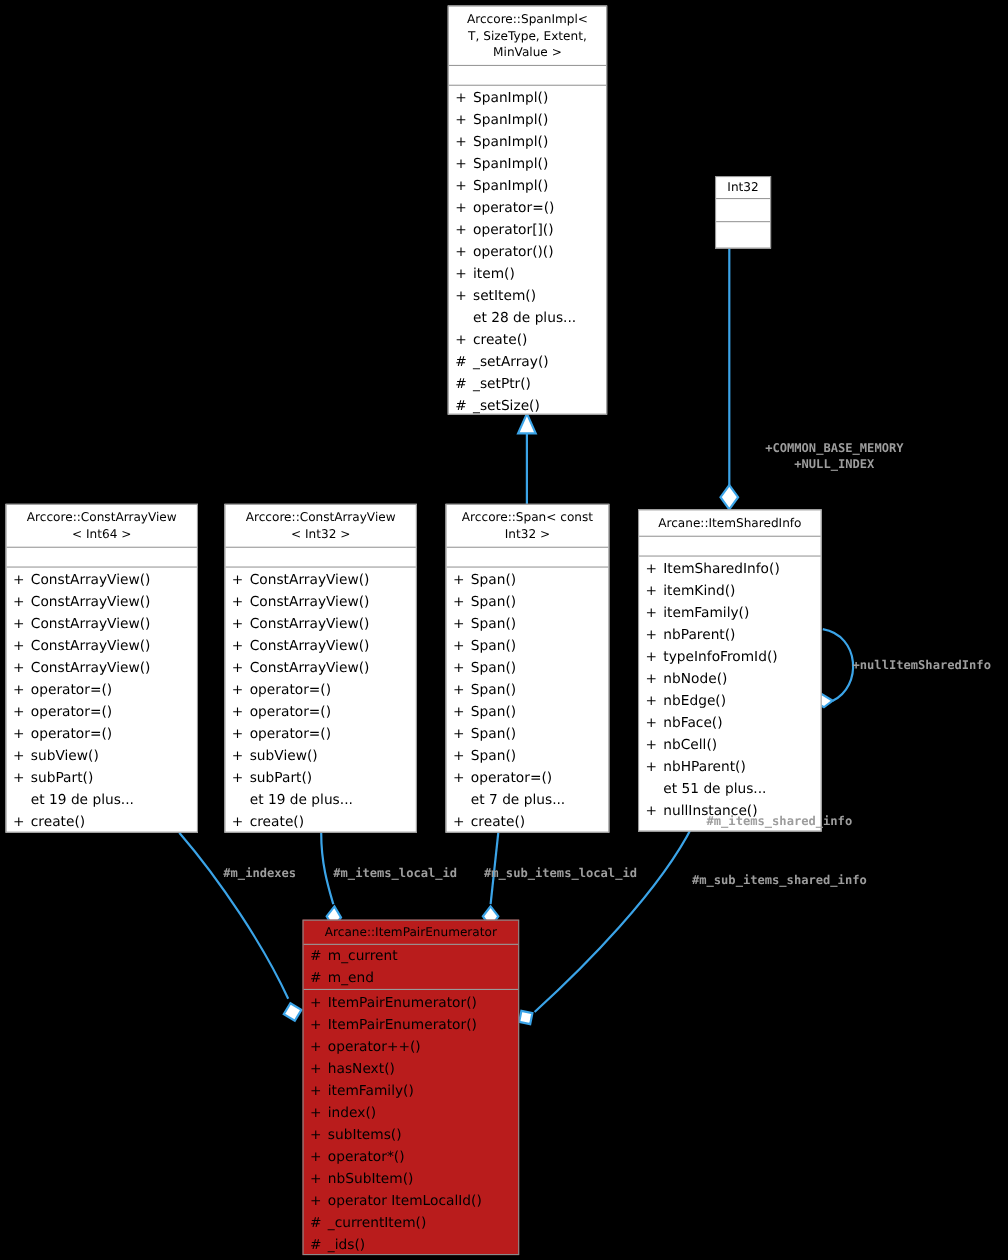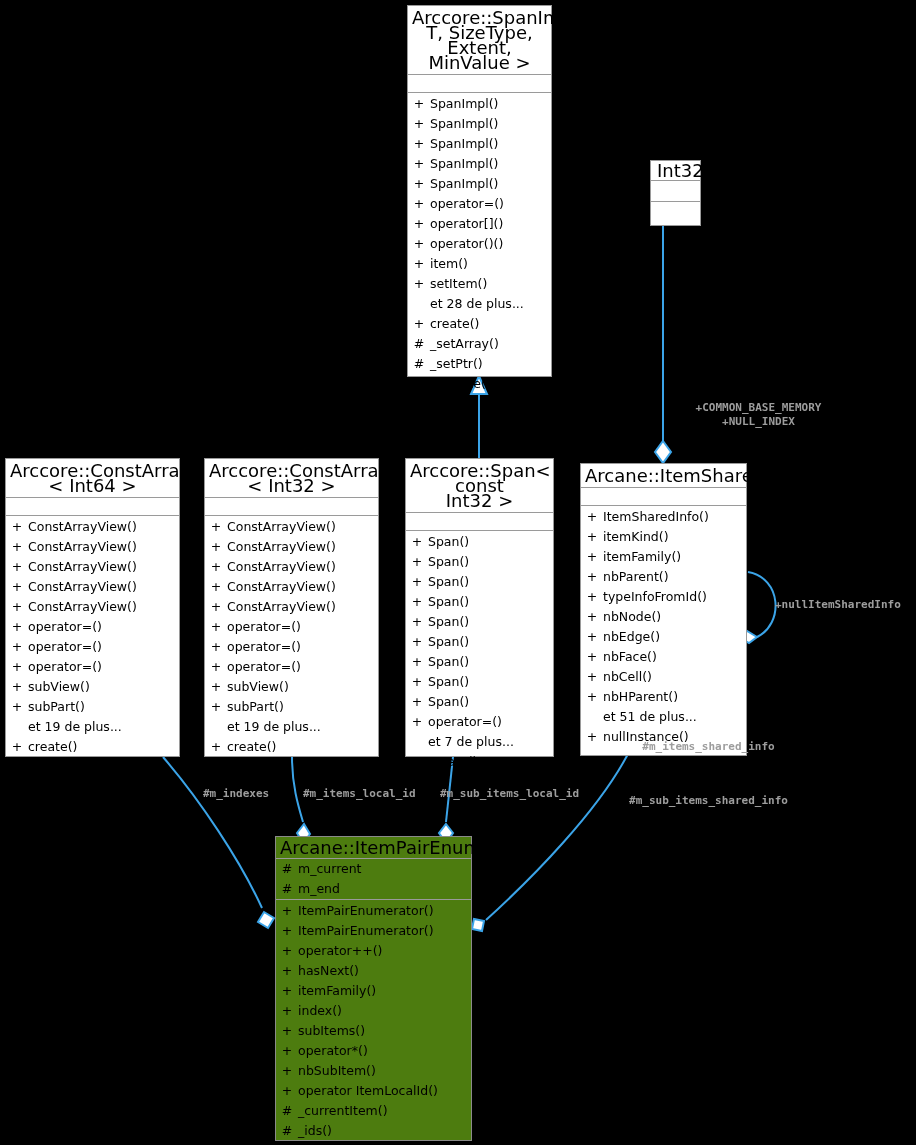--- a/index.html
+++ b/index.html
@@ -3,22 +3,22 @@
 <meta charset="utf-8">
 <style>
   html,body{margin:0;padding:0;background:#000;}
   body{width:916px;height:1145px;position:relative;overflow:hidden;
        font-family:"DejaVu Sans","Liberation Sans",sans-serif;}
   #stage{position:absolute;left:0;top:0;width:916px;height:1145px;}
   svg.edges{position:absolute;left:0;top:0;width:916px;height:1145px;pointer-events:none;}
 
   .uml{position:absolute;box-sizing:border-box;border:1px solid #9a9a9a;
        background:#ffffff;color:#000;}
-  .uml.sel{background:#4d7c0f;border-color:#8a8a8a;}
-  .uml .title{font-size:18px;line-height:15px;text-align:center;
+  .uml.sel{background:#b91c1c;border-color:#8a8a8a;}
+  .uml .title{font-size:11px;line-height:15px;text-align:center;
        padding:4px 4px 4px 4px;border-bottom:1px solid #9a9a9a;}
   .uml .attrs{border-bottom:1px solid #9a9a9a;}
   .uml .empty{height:17px;}
   .uml .row{font-size:12.5px;line-height:20px;height:20px;
        white-space:nowrap;display:flex;}
   .uml .vis{width:22px;text-align:center;flex:0 0 22px;}
   .uml .mname{flex:1 1 auto;}
   .uml .row.more .vis{visibility:hidden;}
   .uml .ops{padding-top:1px;padding-bottom:2px;}
   .uml .attrs .row{padding-top:0;}

